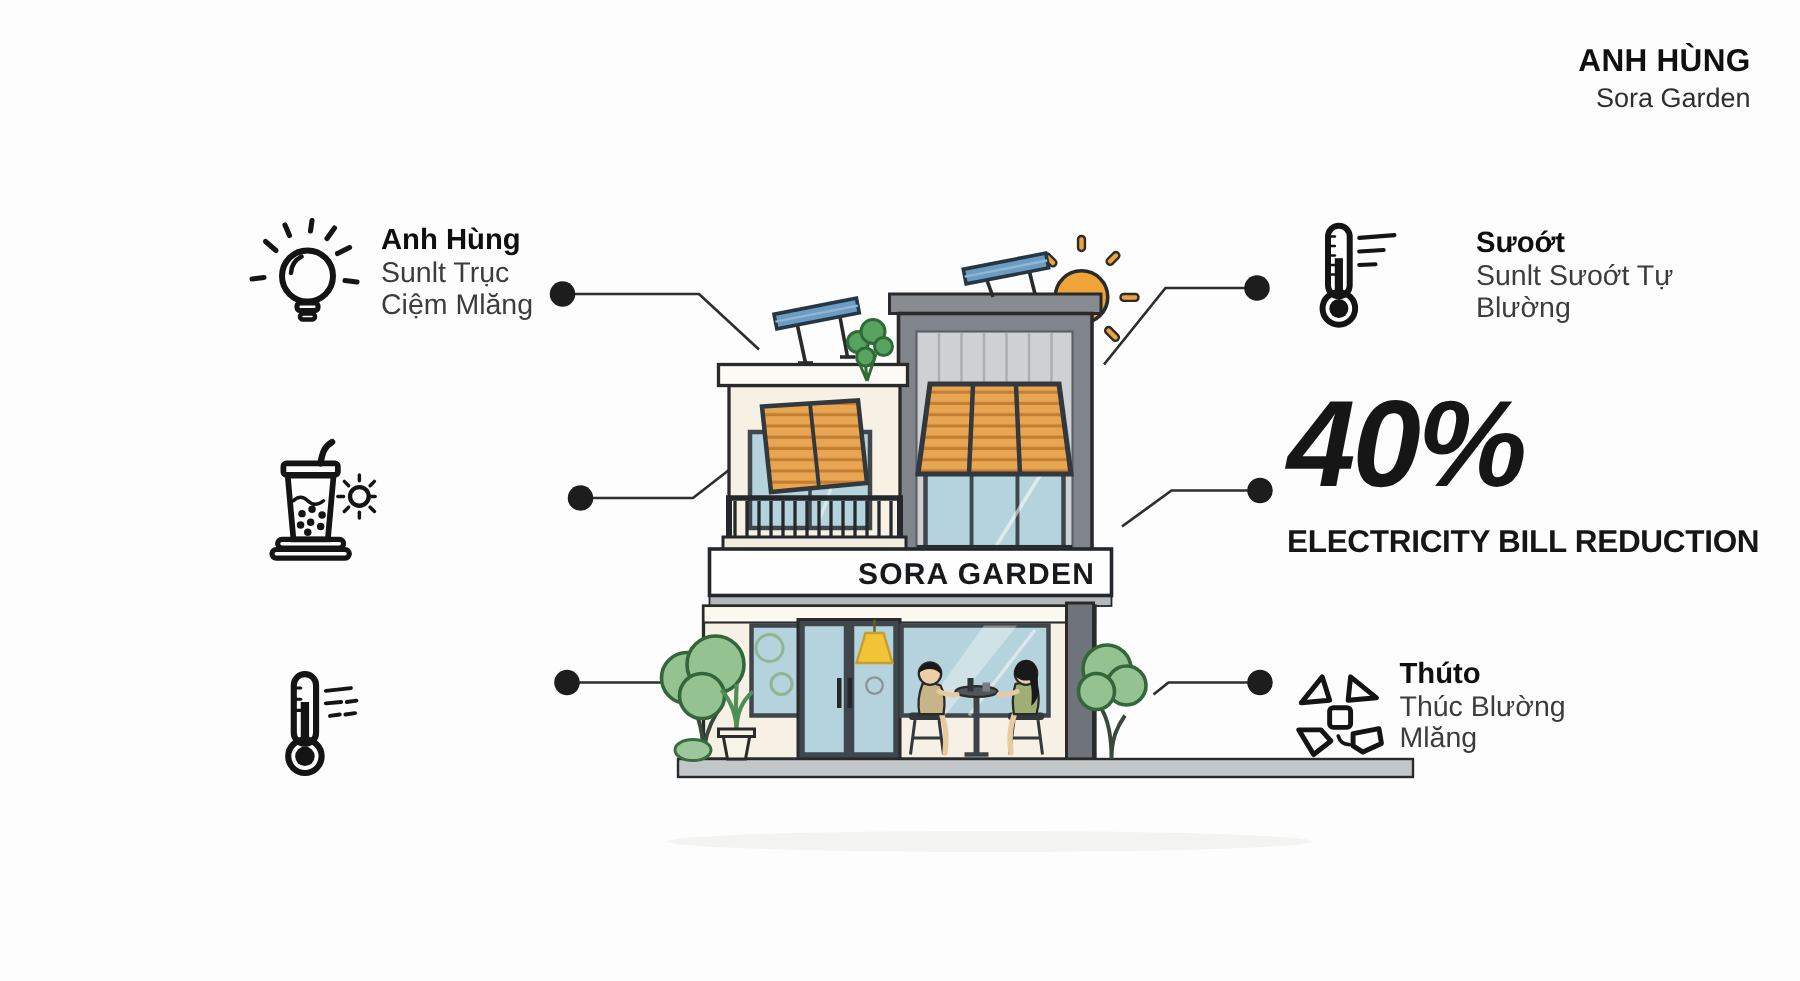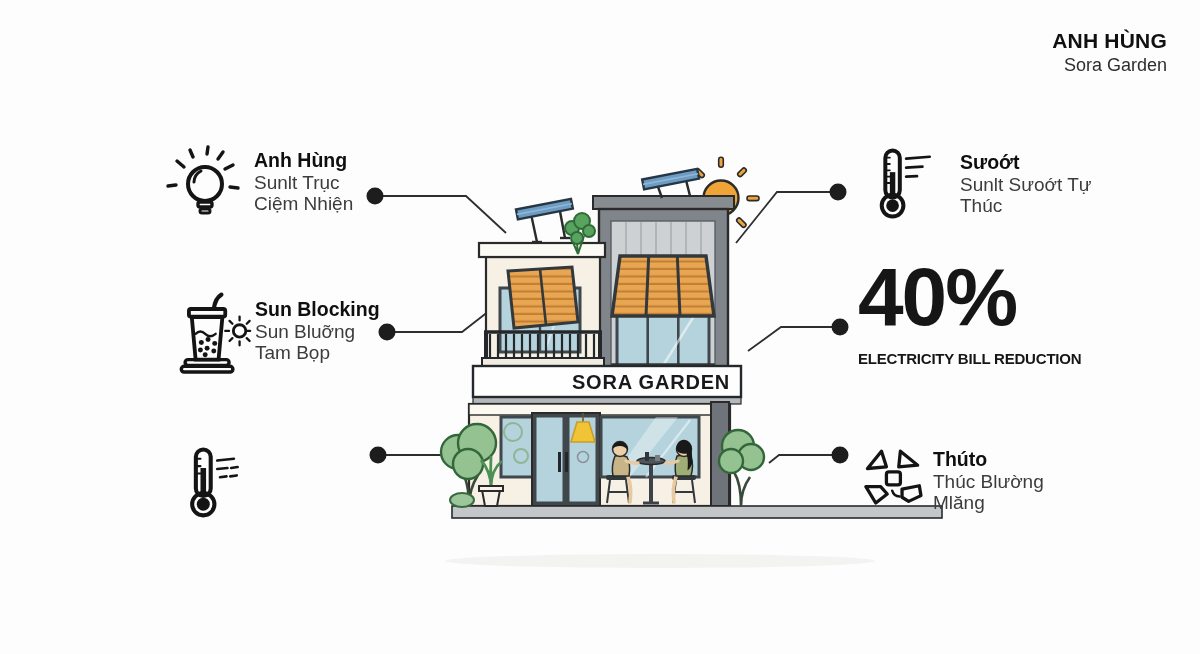--- a/index.html
+++ b/index.html
@@ -7,22 +7,22 @@
        font-family:"Liberation Sans", sans-serif;color:#141414;}
   .canvas{position:relative;width:1200px;height:654px;}
   .art{position:absolute;left:0;top:0;}
   .header{position:absolute;top:28px;right:33px;text-align:right;line-height:1.25;}
   .header .ht{font-size:21px;font-weight:700;letter-spacing:.2px;color:#101010;}
   .header .hs{font-size:18px;color:#2e2e2e;}
   .co-ico{position:absolute;}
   .co-txt{position:absolute;line-height:21.5px;font-size:19px;color:#3c3c3c;}
   .co-txt .t{font-weight:700;font-size:19.5px;color:#0f0f0f;}
   .stat{position:absolute;left:858px;top:256px;}
-  .stat .v{font-size:82px;font-weight:800;letter-spacing:-2px;line-height:1;color:#161616;}
-  .stat .lb{margin-top:12px;font-size:15px;font-weight:700;letter-spacing:-.2px;color:#161616;}
+  .stat .v{font-size:82px;font-weight:800;letter-spacing:-2px;line-height:1;color:#161616;font-style:italic;}
+  .stat .lb{margin-top:12px;font-size:21px;font-weight:700;letter-spacing:-.2px;color:#161616;}
   svg text.sign{font-family:"Liberation Sans",sans-serif;font-size:20px;font-weight:700;
        letter-spacing:.8px;fill:#17191c;}
 </style>
 </head>
 <body>
 
 <div class="canvas">
 
   <svg class="art" width="1200" height="654" viewBox="0 0 1200 654">
     <defs>
@@ -257,21 +257,21 @@
         <path d="M55,15 L60,8"></path>
           <path d="M62,25 L70,21"></path>
         <path d="M13,41 L5,42"></path>
           <path d="M67,43 L75,44"></path>
       </g>
     </svg>
   </div>
   <div class="co-txt" style="left:254px;top:150px">
     <div class="t">Anh Hùng</div>
     <div class="l">Sunlt Trục</div>
-    <div class="l">Ciệm Nhiện</div>
+    <div class="l">Ciệm Mlăng</div>
   </div>
 
   <div class="co-ico" style="left:166px;top:286px">
     <svg width="86" height="88" viewBox="0 0 90 90" fill="none" stroke="#141414" stroke-linecap="round">
       <path d="M50,23 C51,15 53,11 58,8" stroke-width="4.4"></path>
       <rect x="24" y="23" width="38" height="8" rx="2" stroke-width="4"></rect>
       <path d="M27,31.5 L59,31.5 L55,76 L31,76 Z" stroke-width="4"></path>
       <path d="M31,49 q5,-5 10,0 t11,0" stroke-width="2.4"></path>
       <g fill="#141414" stroke="none">
         <circle cx="37" cy="58" r="2.6"></circle>
@@ -289,25 +289,20 @@
         <path d="M77,35 L77,31"></path>
           <path d="M77,57 L77,61"></path>
         <path d="M66,46 L62,46"></path>
           <path d="M88,46 L84,46"></path>
         <path d="M69.5,38.5 L66.5,35.5"></path>
           <path d="M84.5,53.5 L87.5,56.5"></path>
         <path d="M84.5,38.5 L87.5,35.5"></path>
           <path d="M69.5,53.5 L66.5,56.5"></path>
       </g>
     </svg>
-  </div>
-  <div class="co-txt" style="left:255px;top:299px">
-    <div class="t">Sun Blocking</div>
-    <div class="l">Sun Bluỡng</div>
-    <div class="l">Tam Bọp</div>
   </div>
 
   <div class="co-ico" style="left:168px;top:440px">
     <svg width="78" height="82" viewBox="0 0 84 84" fill="none" stroke="#141414" stroke-linecap="round">
       <rect x="30" y="8" width="16" height="50" rx="8" stroke-width="4.4"></rect>
       <rect x="35" y="28" width="6" height="30" fill="#141414" stroke="none"></rect>
       <circle cx="38" cy="67" r="12" stroke-width="4.4"></circle>
       <circle cx="38" cy="67" r="7" fill="#141414" stroke="none"></circle>
       <g stroke-width="2.2">
           <path d="M30,18 L35,18"></path>
@@ -337,40 +332,40 @@
           <path d="M28,35 L33,35"></path>
           <path d="M28,42 L33,42"></path>
         </g>
       <g stroke-width="3">
         <path d="M51,15 L77,13"></path>
           <path d="M51,25 L69,24"></path>
           <path d="M51,35 L63,34.5"></path>
       </g>
     </svg>
   </div>
-  <div class="co-txt" style="left:960px;top:152px">
+  <div class="co-txt" style="left:984px;top:152px">
     <div class="t">Sưoớt</div>
     <div class="l">Sunlt Sưoớt Tự</div>
-    <div class="l">Thúc</div>
+    <div class="l">Blường</div>
   </div>
 
   <div class="stat">
     <div class="v">40%</div>
     <div class="lb">ELECTRICITY BILL REDUCTION</div>
   </div>
 
   <div class="co-ico" style="left:856px;top:442px">
     <svg width="74" height="76" viewBox="0 0 90 90" fill="none" stroke="#141414" stroke-linejoin="round">
       <path d="M14,31 L31,10 L37,29 Z" stroke-width="4"></path>
       <path d="M54,10 L75,27 L52,29 Z" stroke-width="4"></path>
       <rect x="37" y="35" width="17" height="16" rx="3" stroke-width="4"></rect>
       <path d="M12,53 L30,53 L38,62 L24,73 Z" stroke-width="4"></path>
       <path d="M56,56 L77,52 L79,64 L64,71 L56,66 Z" stroke-width="4"></path>
       <path d="M44,58 q2,7 9,7" stroke-width="3" stroke-linecap="round"></path>
     </svg>
   </div>
-  <div class="co-txt" style="left:933px;top:449px">
+  <div class="co-txt" style="left:933px;top:439px">
     <div class="t">Thúto</div>
     <div class="l">Thúc Blường</div>
     <div class="l">Mlăng</div>
   </div>
 
 </div>
 
 </body></html>

